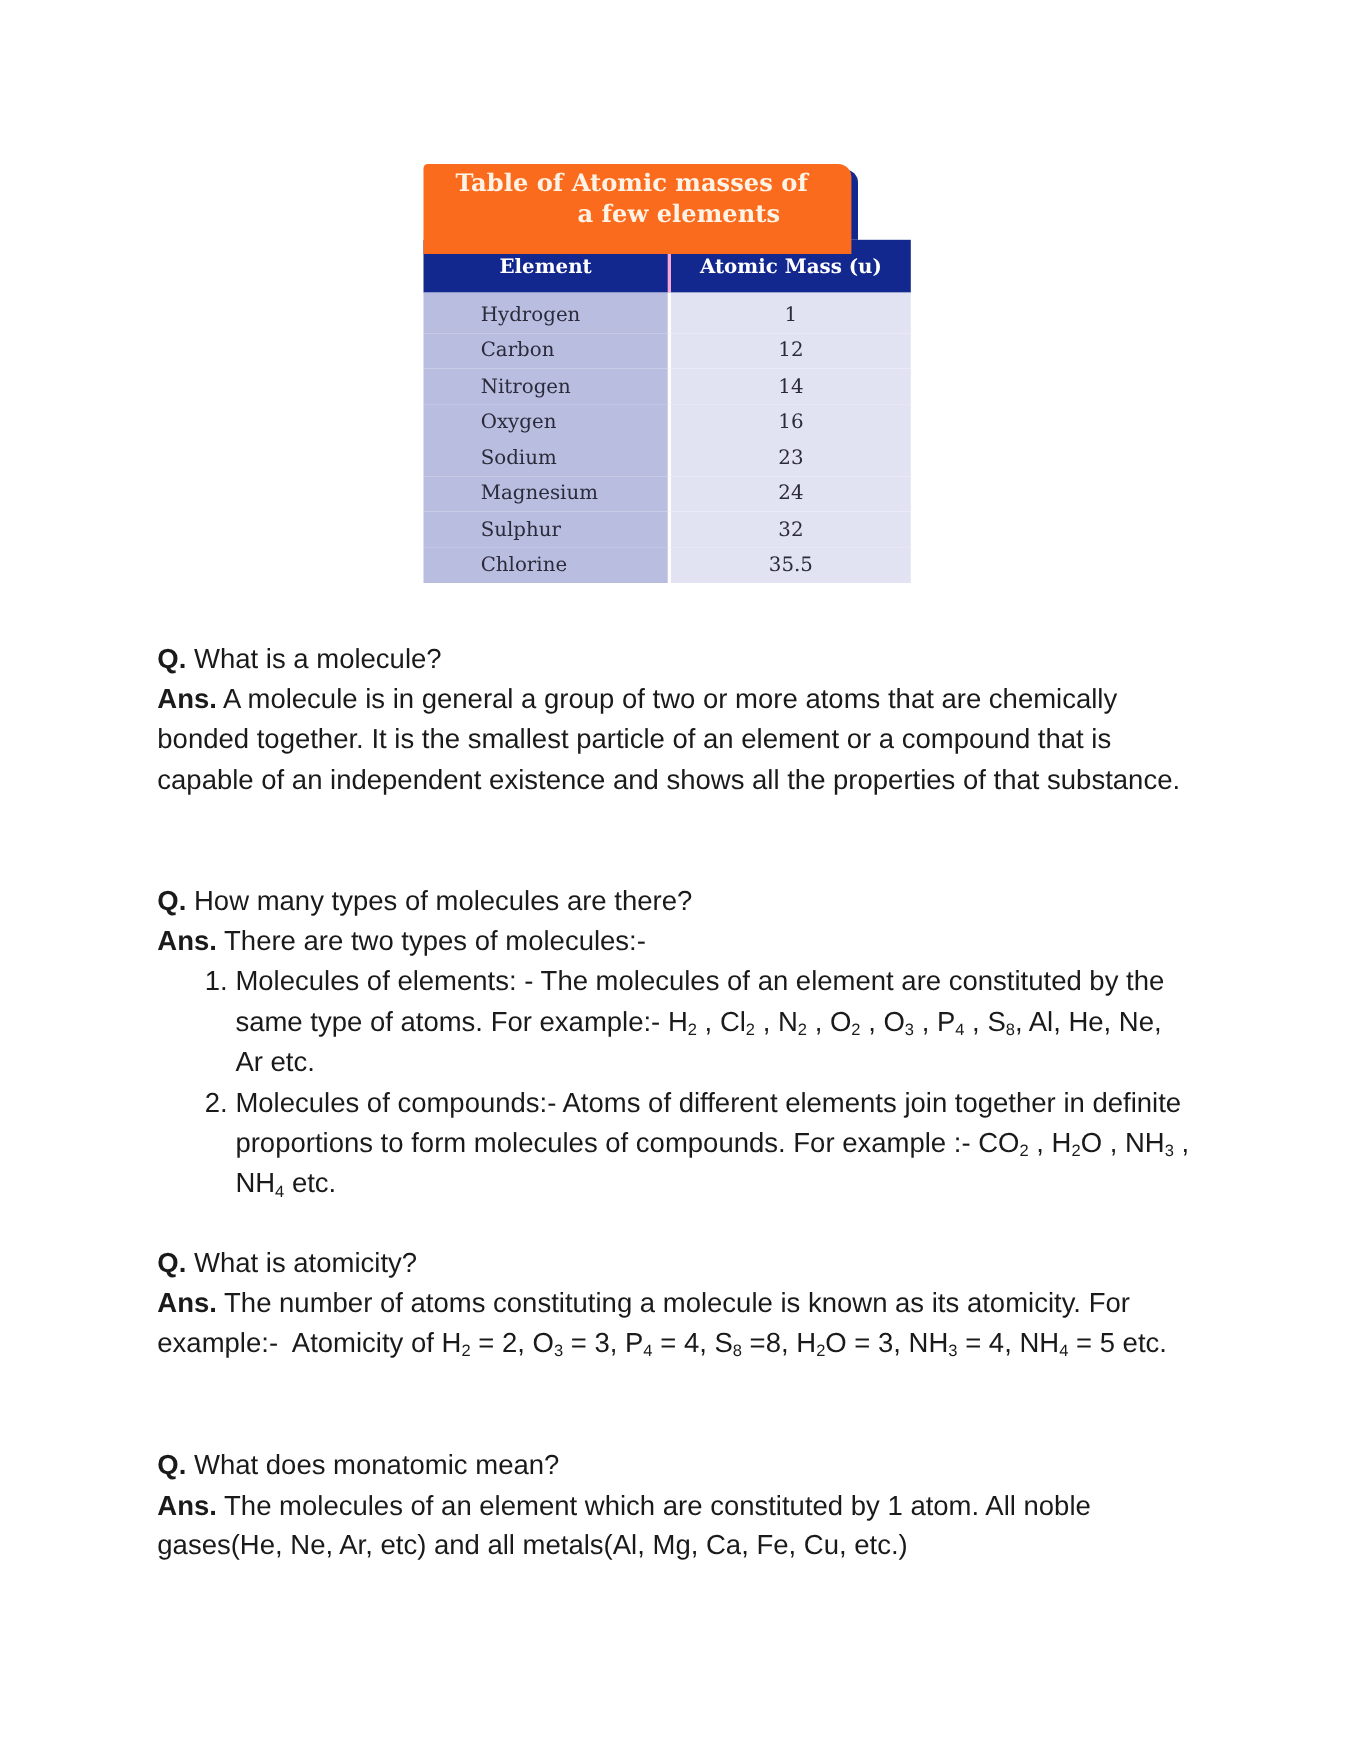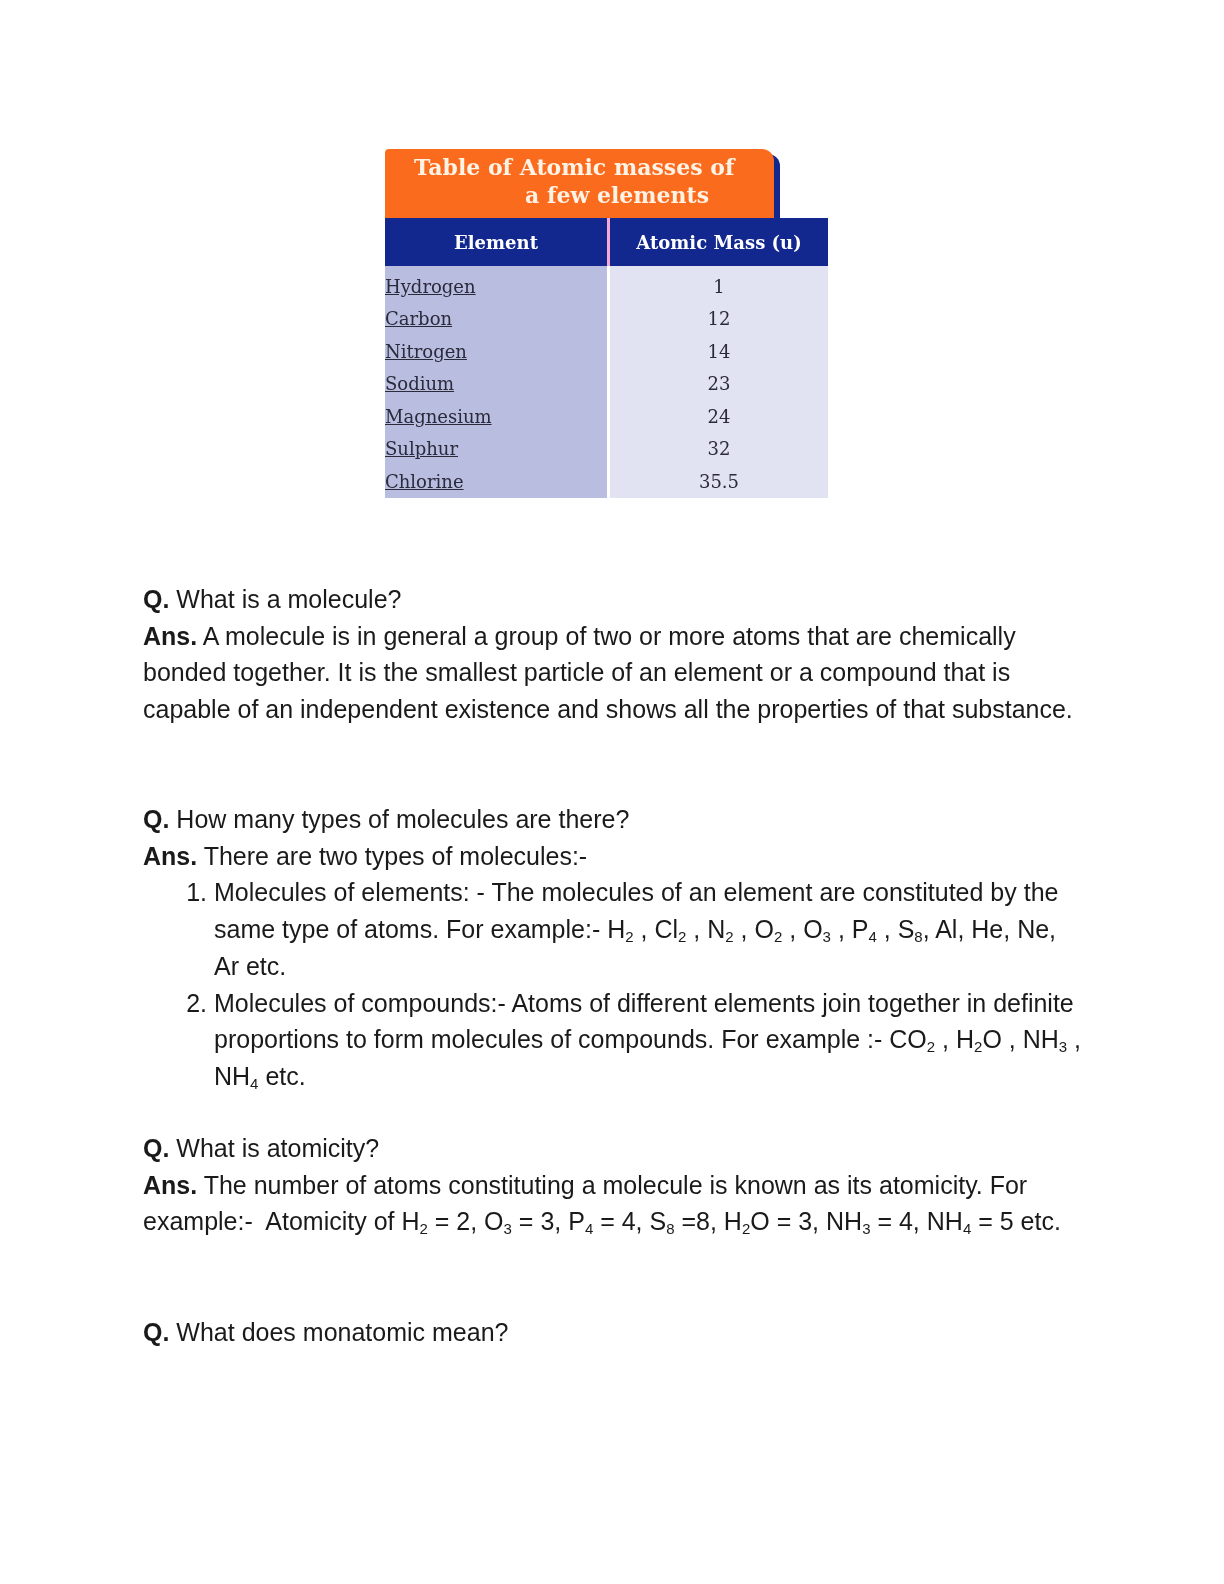--- a/index.html
+++ b/index.html
@@ -4,31 +4,31 @@
 <style>
   html, body { margin:0; padding:0; background:#ffffff; }
   body { width:1224px; height:1584px; position:relative; overflow:hidden; }
   .page { position:absolute; left:0; top:0; width:1224px; height:1584px; }
 
   
   .figure { position:absolute; left:385px; top:149px; width:443px; }
   .title-tab-wrap { position:relative; width:395px; height:69px; }
   .title-tab-shadow { position:absolute; left:10px; top:5px; width:385px; height:64px;
     background:#13288f; border-top-right-radius:12px; }
-  .title-tab { position:absolute; left:0; top:0; width:389px; height:69px;
+  .title-tab { position:absolute; left:0; top:0; width:389px; height:82px;
     background:#fb6b1e; border-top-right-radius:12px; border-top-left-radius:4px;
     color:#fff3e6; font-family:"DejaVu Serif", serif; font-weight:bold; font-size:22px; line-height:28px; }
   .title-line1 { position:absolute; left:29px; top:4px; white-space:nowrap; }
   .title-line2 { position:absolute; left:140px; top:32px; white-space:nowrap; }
 
   .atable { border-collapse:collapse; width:443px; font-family:"DejaVu Serif", serif; }
   .atable th { background:#13288f; color:#ffffff; font-weight:bold; font-size:18px; height:48px; padding:0; }
   .atable th.col1 { width:222px; border-right:3px solid #f9a8d4; }
   .atable td { font-size:18px; color:#2a2a3a; padding:0; height:32.5px; }
-  .atable td.col1 { background:#b9bddf; text-align:left; border-right:3px solid #ffffff;text-decoration:underline; }
+  .atable td.col1 { background:#b9bddf; padding-left:52px; text-align:left; border-right:3px solid #ffffff; }
   .atable td.col2 { background:#e1e3f3; text-align:center; }
   .atable tr.first td { padding-top:4px; }
   .atable tr.last td { padding-bottom:6px; }
 
   
   .qa { position:absolute; left:143px; width:940px; font-family:"Liberation Sans", sans-serif;
     font-size:25px; line-height:36.7px; color:#1a1a1a; }
   .qa p { margin:0; }
   .qa b { font-weight:bold; }
   .qa ol { margin:0; padding-left:71px; }
@@ -62,20 +62,24 @@
           </tr>
         <tr>
             <td class="col1">Carbon</td>
             <td class="col2">12</td>
           </tr>
         <tr>
             <td class="col1">Nitrogen</td>
             <td class="col2">14</td>
           </tr>
         <tr>
+            <td class="col1">Oxygen</td>
+            <td class="col2">16</td>
+          </tr>
+        <tr>
             <td class="col1">Sodium</td>
             <td class="col2">23</td>
           </tr>
         <tr>
             <td class="col1">Magnesium</td>
             <td class="col2">24</td>
           </tr>
         <tr>
             <td class="col1">Sulphur</td>
             <td class="col2">32</td>
@@ -102,15 +106,16 @@
     </ol>
   </div>
 
   <div class="qa" style="top:1130px;">
     <p><b>Q.</b><span> What is atomicity?</span></p>
     <p><b>Ans.</b><span> The number of atoms constituting a molecule is known as its atomicity. For example:-&nbsp; Atomicity of H<sub>2</sub> = 2, O<sub>3</sub> = 3, P<sub>4</sub> = 4, S<sub>8</sub> =8, H<sub>2</sub>O = 3, NH<sub>3</sub> = 4, NH<sub>4</sub> = 5 etc.</span></p>
   </div>
 
   <div class="qa" style="top:1314px;">
     <p><b>Q.</b><span> What does monatomic mean?</span></p>
+    <p><b>Ans.</b><span> The molecules of an element which are constituted by 1 atom. All noble gases(He, Ne, Ar, etc) and all metals(Al, Mg, Ca, Fe, Cu, etc.)</span></p>
   </div>
 
 </div>
 
 </body></html>

